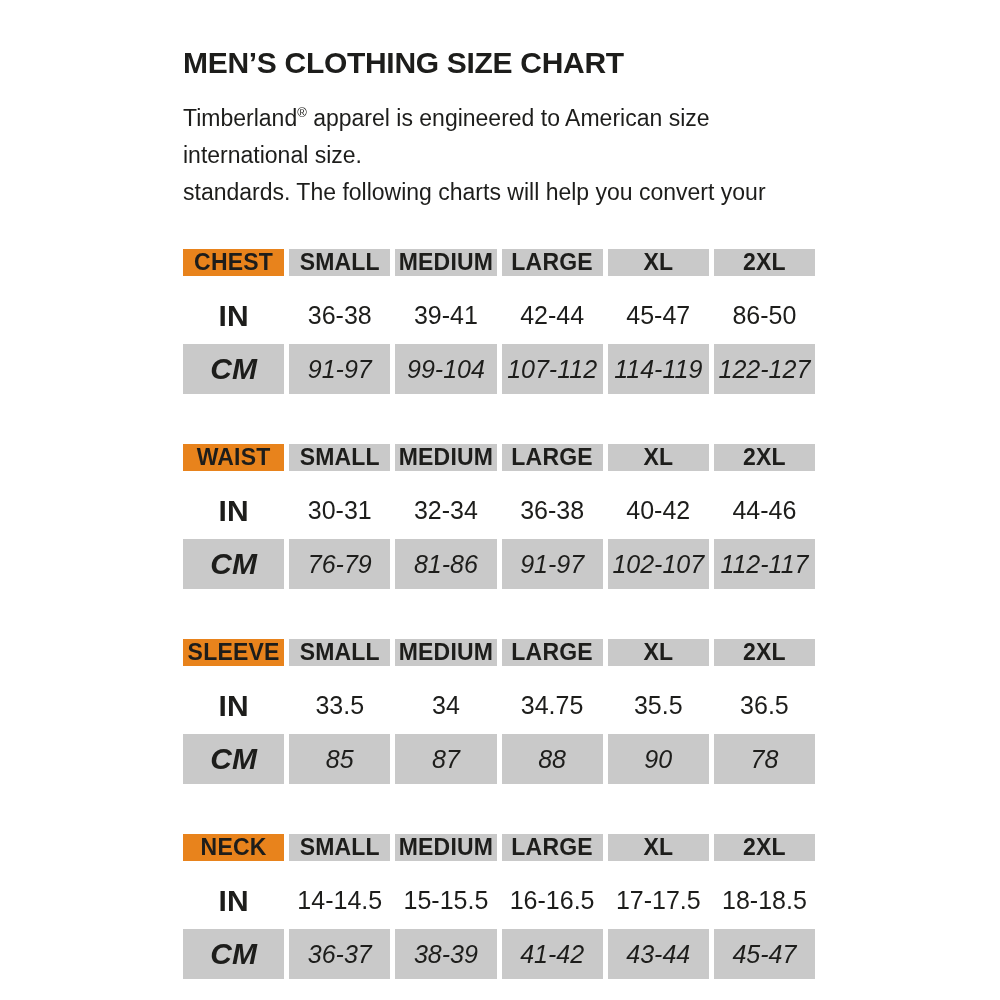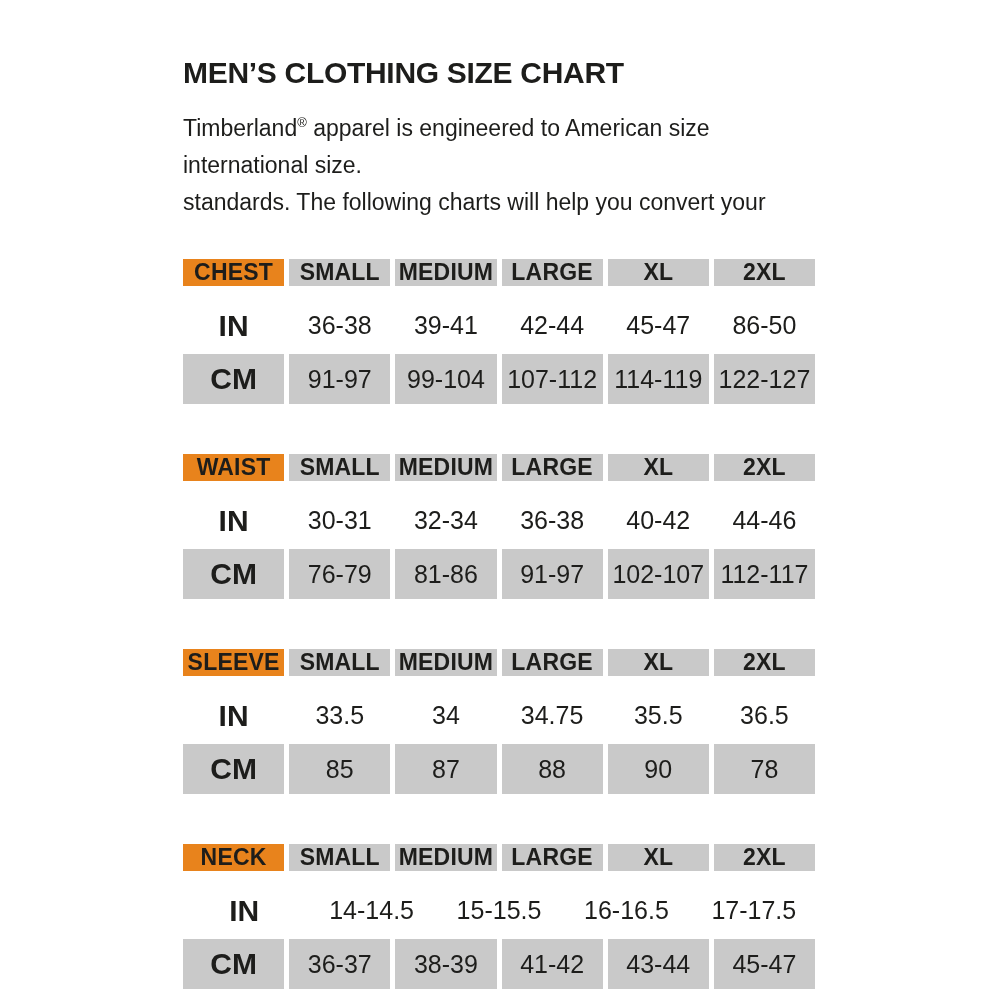--- a/index.html
+++ b/index.html
@@ -14,21 +14,21 @@
     color: var(--text, #1d1d1b);
     overflow: hidden;
   }
   .page {
     padding: 40px 0 0 183px;
   }
   .title {
     font-size: 30px;
     font-weight: 700;
     letter-spacing: -0.3px;
-    margin: 16px 0 20px 0;
+    margin: 6px 0 20px 0;
     color: var(--text, #1d1d1b);
   }
   .intro {
     font-size: 23px;
     font-weight: 400;
     line-height: 37px;
     margin: 0 0 26px 0;
     color: var(--text, #1d1d1b);
   }
   .intro-line { display: block; }
@@ -58,21 +58,21 @@
   .header-row .cell {
     background: var(--gray, #c9c9c9);
     font-weight: 700;
     font-size: 23px;
     letter-spacing: 0.2px;
   }
   .header-row .label-cell {
     background: var(--orange, #e8831c);
   }
   .in-row { height: 57px; }
-  .cm-row { height: 50px; }
+  .cm-row { height: 50px; font-style: italic; }
   .cm-row .cell { background: var(--gray, #c9c9c9); }
   .data-row .value-cell {
     font-size: 25px;
     font-weight: 400;
   }
   .data-row .unit-cell {
     font-weight: 700;
     font-size: 30px;
   }
 </style>
@@ -175,20 +175,21 @@
           <div class="cell head-cell">LARGE</div>
           <div class="cell head-cell">XL</div>
           <div class="cell head-cell">2XL</div>
         </div>
         <div class="trow data-row in-row">
           <div class="cell unit-cell">IN</div>
           <div class="cell value-cell">14-14.5</div>
           <div class="cell value-cell">15-15.5</div>
           <div class="cell value-cell">16-16.5</div>
           <div class="cell value-cell">17-17.5</div>
+          <div class="cell value-cell">18-18.5</div>
         </div>
         <div class="trow data-row cm-row">
           <div class="cell unit-cell">CM</div>
           <div class="cell value-cell">36-37</div>
           <div class="cell value-cell">38-39</div>
           <div class="cell value-cell">41-42</div>
           <div class="cell value-cell">43-44</div>
           <div class="cell value-cell">45-47</div>
         </div>
       </div>

